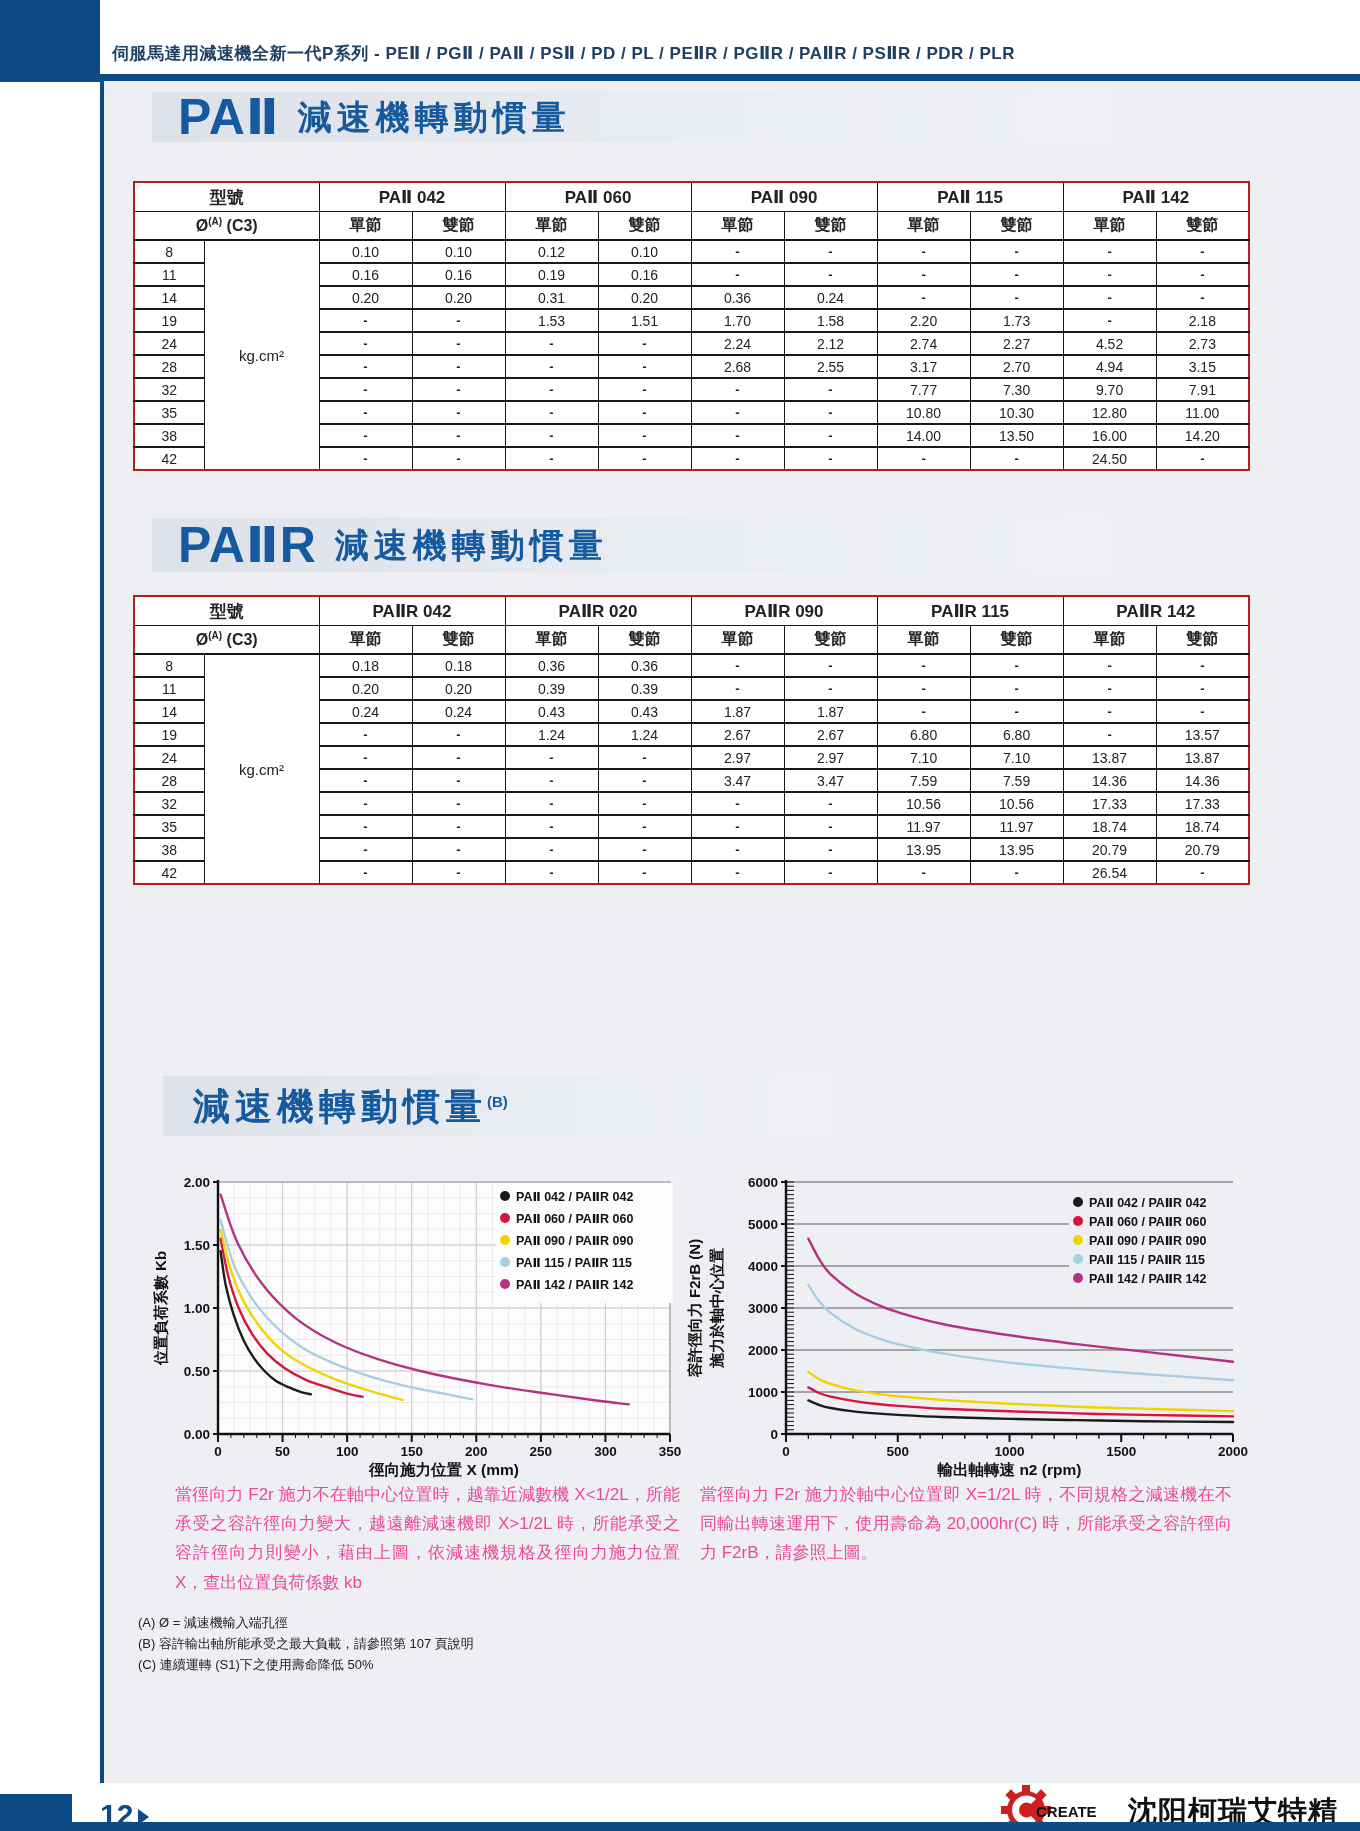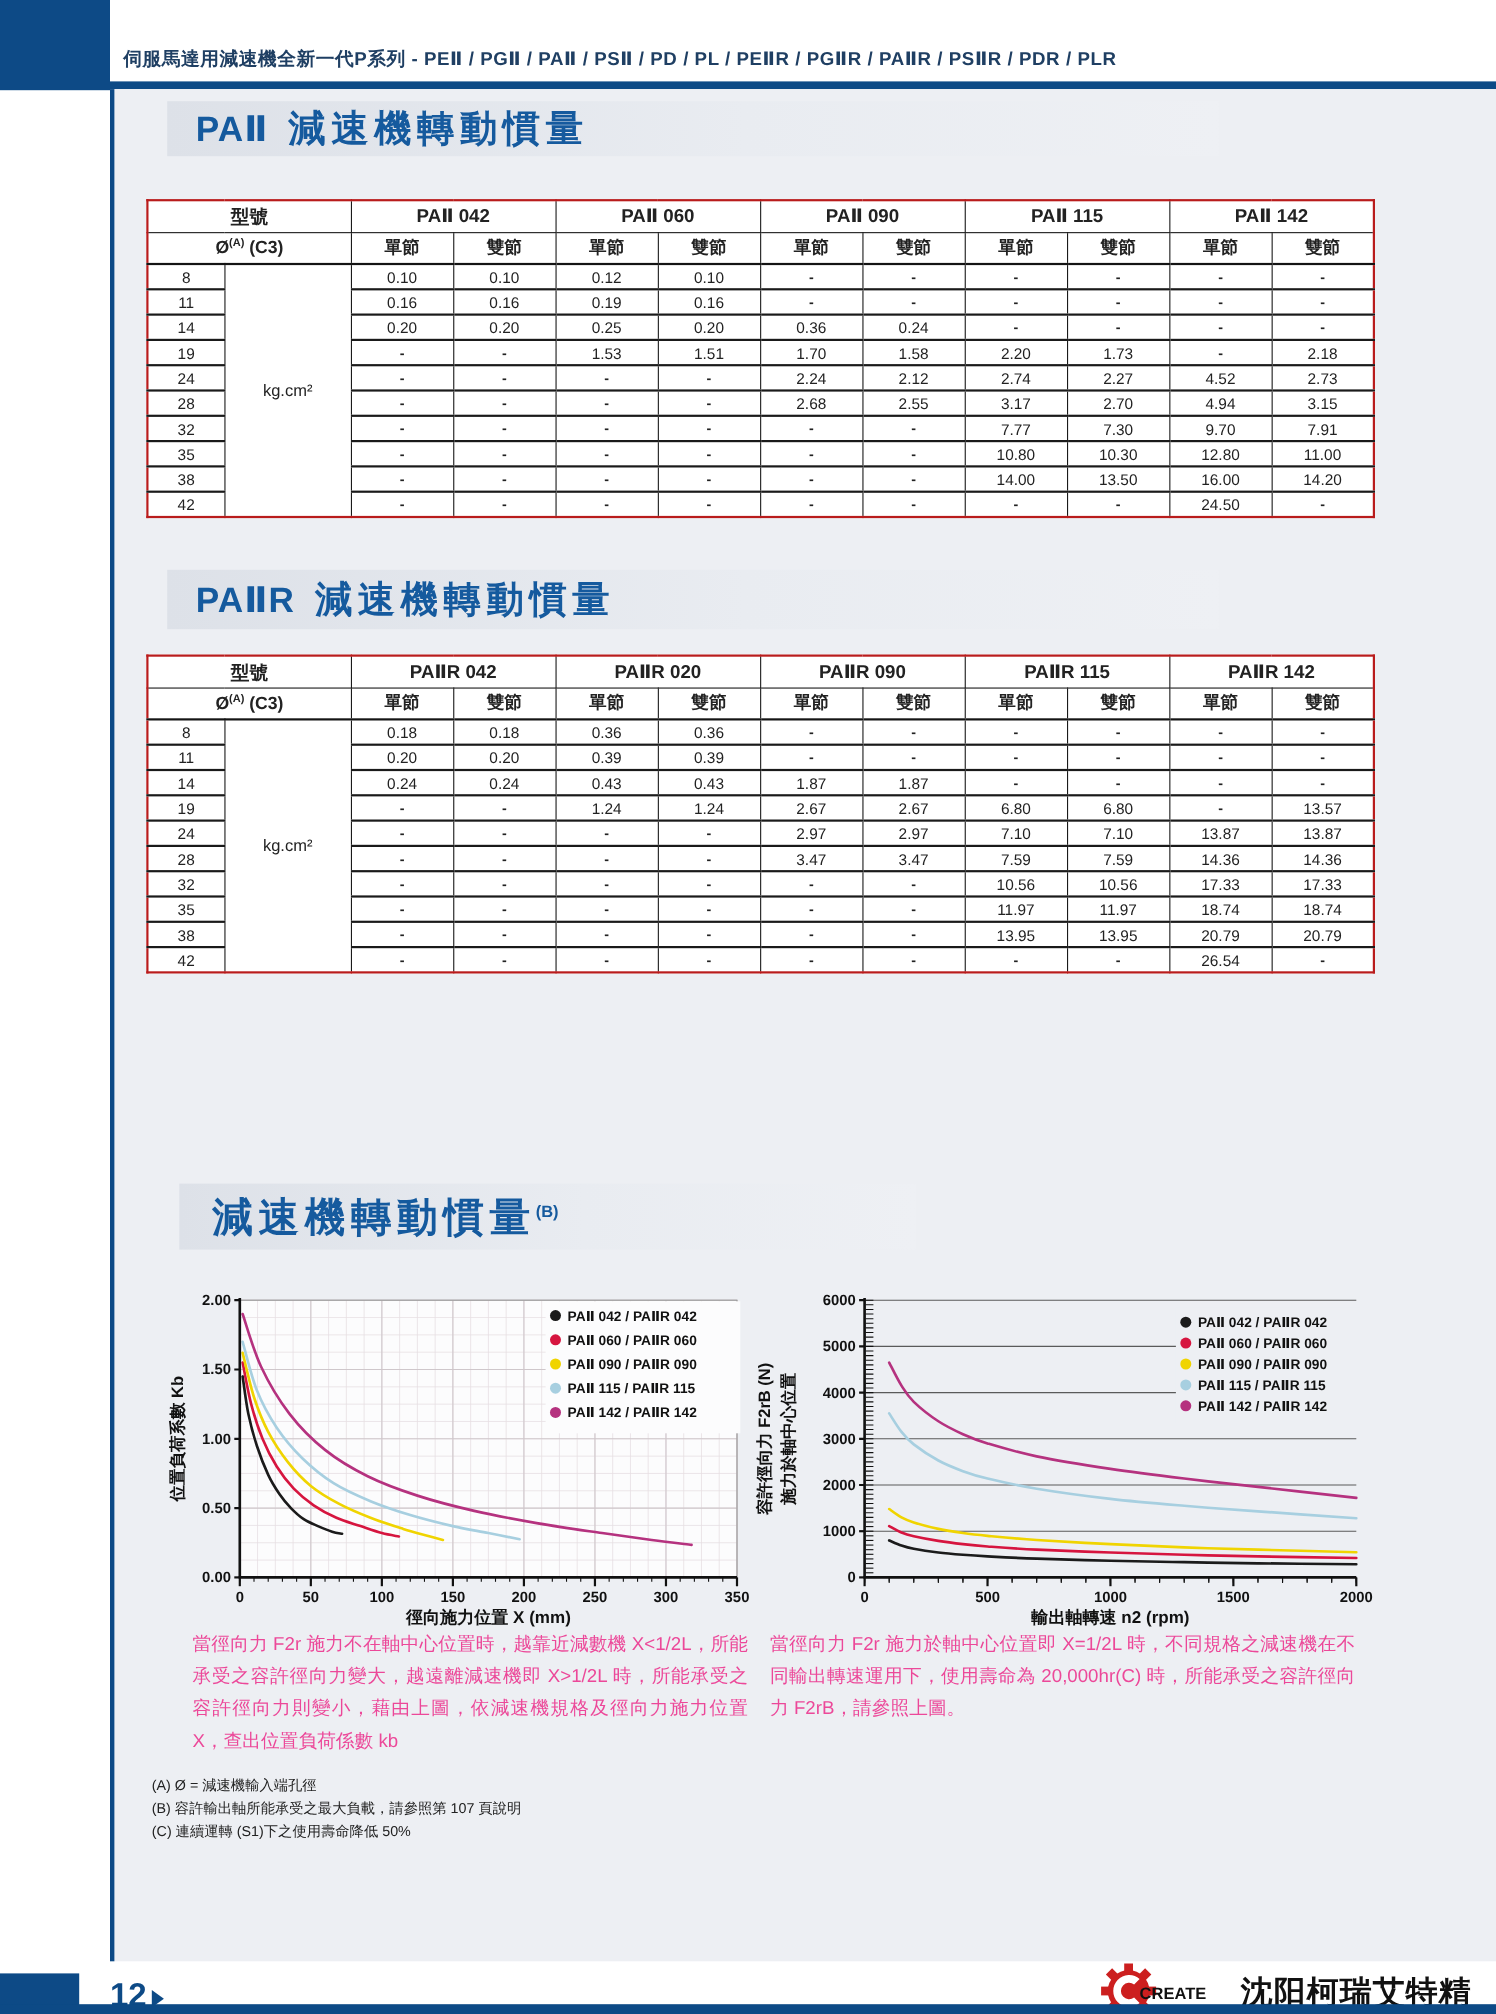--- a/index.html
+++ b/index.html
@@ -12,21 +12,21 @@
   .top-square{left:0;top:0;width:100px;height:82px;background:#0d4a86;}
   .header-text{left:112px;top:42px;width:1200px;font-size:17px;font-weight:bold;color:#1f3f63;letter-spacing:.5px;}
   .header-rule{left:100px;top:74px;width:1260px;height:7px;background:#0d4a86;}
   .content-bg{left:104px;top:81px;width:1256px;height:1702px;background:#edeff3;}
   .vline{left:100px;top:81px;width:4px;height:1702px;background:#0d4a86;}
   
   .strip{background:linear-gradient(90deg,#dde1e8 0%,#e9ecf1 55%,#eef0f4 100%);display:flex;align-items:center;}
   .strip1{left:152px;top:92px;width:956px;height:50px;}
   .strip2{left:152px;top:518px;width:956px;height:54px;}
   .strip3{left:163px;top:1076px;width:670px;height:60px;}
-  .strip .model{font-size:32px;font-weight:bold;color:#155a9e;padding-left:26px;letter-spacing:1px;line-height:1;}
+  .strip .model{font-size:50px;font-weight:bold;color:#155a9e;padding-left:26px;letter-spacing:1px;line-height:1;}
   .strip .t{font-size:34px;font-weight:bold;color:#155a9e;margin-left:18px;letter-spacing:5px;line-height:1;}
   .strip3 .t{font-size:37px;margin-left:30px;}
   .strip .sup{font-size:15px;font-weight:bold;color:#155a9e;vertical-align:top;position:relative;top:6px;letter-spacing:0;}
   
   .datatable{border-collapse:collapse;table-layout:fixed;background:#fff;border:2px solid #b91c1c;}
   .datatable th,.datatable td{border:1px solid #1a1a1a;text-align:center;vertical-align:middle;padding:0;overflow:hidden;white-space:nowrap;}
   .datatable thead th{font-weight:bold;background:#fff;}
   .datatable .model-row th{height:28px;font-size:17px;}
   .datatable .sub-row th{height:27px;font-size:16px;border-bottom:2px solid #141414;}
   .datatable tbody td{height:21px;font-size:14px;border-top:2px solid #1a1a1a;}
@@ -126,21 +126,21 @@
           <td class="dash">-</td>
           <td class="dash">-</td>
           <td class="dash">-</td>
           <td class="dash">-</td>
           <td class="dash">-</td>
         </tr>
         <tr>
           <td class="dia">14</td>
           <td class="val">0.20</td>
           <td class="val">0.20</td>
-          <td class="val">0.25</td>
+          <td class="val">0.31</td>
           <td class="val">0.20</td>
           <td class="val">0.36</td>
           <td class="val">0.24</td>
           <td class="dash">-</td>
           <td class="dash">-</td>
           <td class="dash">-</td>
           <td class="dash">-</td>
         </tr>
         <tr>
           <td class="dia">19</td>

